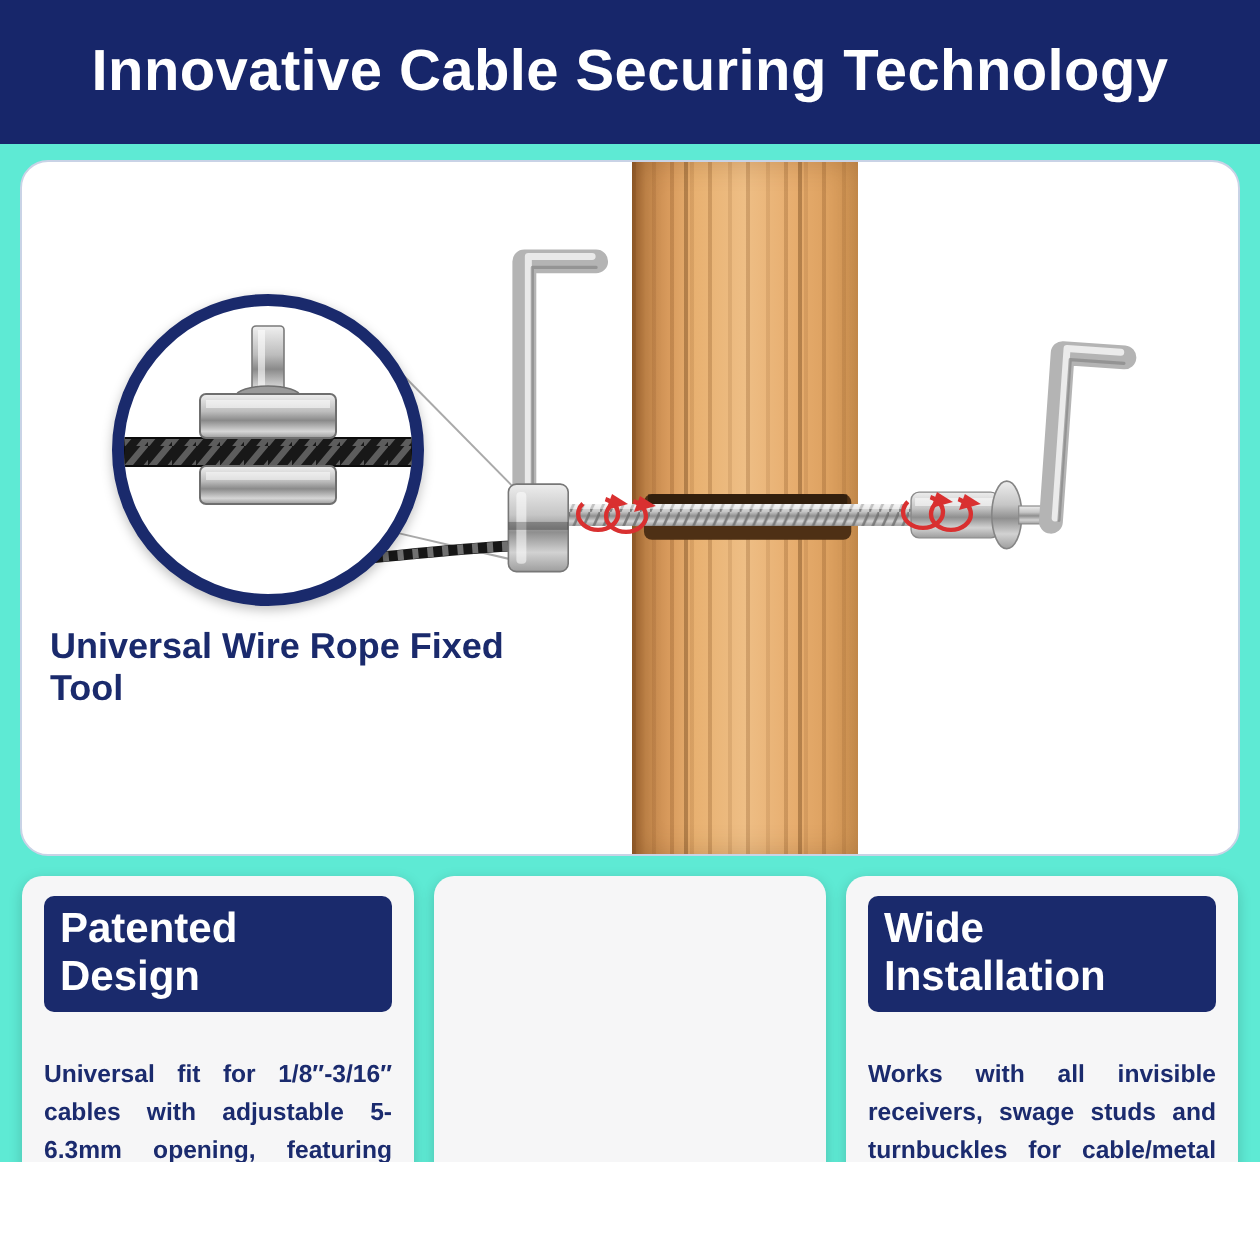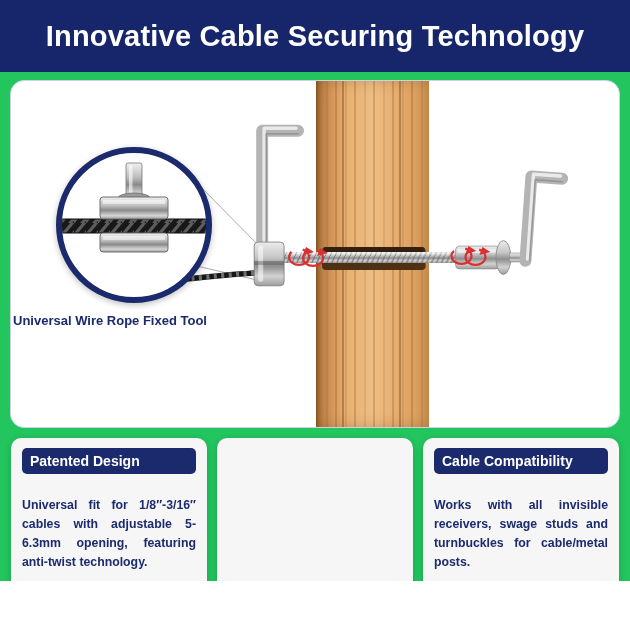--- a/index.html
+++ b/index.html
@@ -4,21 +4,21 @@
 <style>
   :root{
     --navy:#1a2a6c;
     --navy-deep:#17266a;
     --red:#d93030;
     --card-bg:#f6f6f7;
     --body-text:#1b2b6e;
   }
   *{margin:0;padding:0;box-sizing:border-box;}
   body{font-family:"Liberation Sans",sans-serif;background:#fff;}
-  .stage{position:relative;width:630px;height:581px;background:#22c55e;overflow:hidden;}
+  .stage{position:relative;width:630px;height:581px;background:#5eead4;overflow:hidden;}
 
   
   .banner{position:absolute;left:0;top:0;width:630px;height:72px;background:var(--navy-deep);
           display:flex;align-items:center;justify-content:center;}
   .banner h1{color:#fff;font-size:29px;font-weight:800;letter-spacing:.2px;}
 
   
   .panel{position:absolute;left:10px;top:80px;width:610px;height:348px;
          border:1.5px solid #c9d3e6;border-radius:14px;overflow:hidden;background:#fff;}
   .post{position:absolute;left:305px;top:0;width:113px;height:100%;
@@ -26,30 +26,30 @@
           repeating-linear-gradient(90deg, transparent 0 26px, rgba(101,60,22,.38) 26px 28px, transparent 28px 57px),
           repeating-linear-gradient(90deg, rgba(122,72,28,.25) 0 2px, transparent 2px 10px, rgba(122,72,28,.14) 10px 12px, transparent 12px 19px),
           linear-gradient(90deg,#9c622e 0%,#c08449 6%,#d89a5c 16%,#e8b171 28%,#eebe85 50%,#e7ad6e 72%,#dca05f 88%,#cf9352 100%);
         box-shadow:inset 0 0 14px rgba(90,50,15,.25);}
   svg.hw{position:absolute;left:0;top:0;width:100%;height:100%;}
 
   .inset{position:absolute;left:45px;top:66px;width:156px;height:156px;border-radius:50%;
          border:6px solid var(--navy);background:#fff;overflow:hidden;
          box-shadow:0 2px 6px rgba(0,0,0,.25);}
   .inset svg{display:block;width:144px;height:144px;}
-  .inset-label{position:absolute;left:2px;top:232px;width:260px;
-               color:var(--navy);font-size:13px;font-weight:800;}
+  .inset-label{position:absolute;left:14px;top:232px;width:260px;
+               color:var(--navy);font-size:18px;font-weight:800;}
 
   
   .cards{position:absolute;left:0;top:438px;width:630px;height:176px;
          display:flex;gap:10px;padding:0 11px;}
   .card{flex:1;background:var(--card-bg);border-radius:10px;
         box-shadow:0 2px 7px rgba(0,0,0,.18);padding:10px 11px;}
   .card-title{display:block;background:var(--navy);color:#fff;border-radius:5px;
-              padding:5px 8px;font-size:14px;font-weight:800;}
+              padding:5px 8px;font-size:21px;font-weight:800;}
   .card-body{margin-top:22px;color:var(--body-text);font-size:12.3px;font-weight:700;
              line-height:1.55;text-align:justify;}
 </style>
 </head>
 <body>
 
 <div class="stage">
 
   <header class="banner">
     <h1>Innovative Cable Securing Technology</h1>
@@ -174,18 +174,18 @@
   </div>
 
   <div class="cards">
     <div class="card">
       <span class="card-title">Patented Design</span>
       <p class="card-body">Universal fit for 1/8″-3/16″ cables with adjustable 5-6.3mm opening, featuring anti-twist technology.</p>
     </div>
     <div class="card">
     </div>
     <div class="card">
-      <span class="card-title">Cable Compatibility</span>
+      <span class="card-title">Wide Installation</span>
       <p class="card-body">Works with all invisible receivers, swage studs and turnbuckles for cable/metal posts.</p>
     </div>
   </div>
 
 </div>
 
 </body></html>

